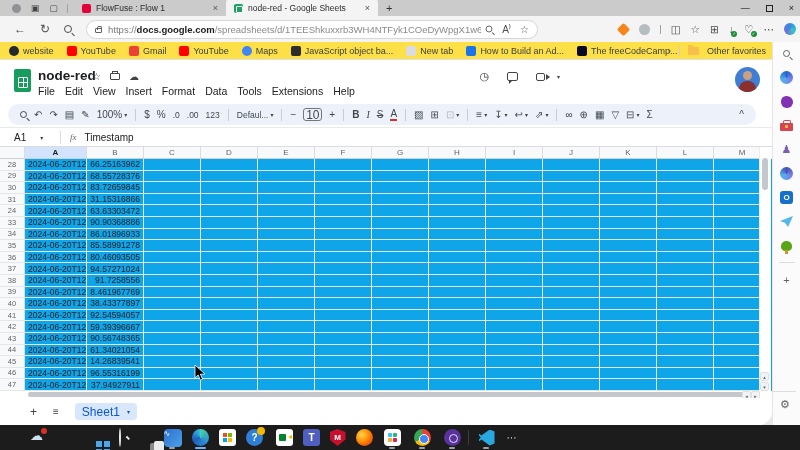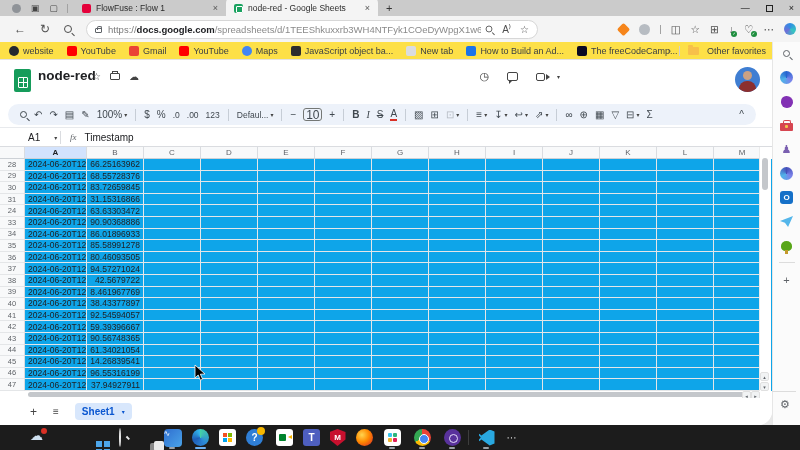--- a/index.html
+++ b/index.html
@@ -118,21 +118,21 @@
 .ital{font-style:italic;font-family:"Liberation Serif",serif}
 .strike{text-decoration:line-through}
 .a-red{border-bottom:2px solid #d93025;line-height:10px}
 .fsbox{width:19px;height:13px;border:1px solid #747775;border-radius:3px;font-size:12px;display:flex;align-items:center;justify-content:center;background:#fff0}
 .grayed{color:#b4bac1}
 .mag-t{width:7px;height:7px;border:1.3px solid #40484f;border-radius:50%;position:relative}
 .mag-t:after{content:"";position:absolute;width:4px;height:1.3px;background:#40484f;transform:rotate(45deg);left:5px;top:7px}
 
 
 #fbar{position:absolute;left:0;top:67px;width:772px;height:20px;border-top:1px solid #e8eaed;border-bottom:1px solid #dadce0;display:flex;align-items:center;font-size:10px;color:#202124}
-#namebox{width:60px;display:flex;align-items:center;padding-left:28px}
+#namebox{width:60px;display:flex;align-items:center;padding-left:14px}
 #namebox .dd{margin-left:14px}
 #fbar .f-sep{width:1px;height:13px;background:#dadce0}
 #fx{font-size:9px;font-style:italic;font-family:"Liberation Serif",serif;color:#5f6368;margin:0 8px 0 9px}
 #formula-text{font-size:10px;color:#202124}
 
 
 #colheads{position:absolute;left:0;top:87px;width:772px;height:12px;display:flex}
 #colheads .ch{flex:0 0 auto;height:12px;background:#f8f9fa;border-right:1px solid #d9dce0;border-bottom:1px solid #cdd1d6;font-size:8px;color:#5f6368;display:flex;align-items:center;justify-content:center}
 #colheads .ch.sel{background:#d3e3fd;color:#202124;font-weight:bold}
 #grid-rows{position:absolute;left:0;top:99px;width:772px;height:232px;overflow:hidden;background:#0ea5e9}
@@ -147,21 +147,21 @@
 #vthumb{position:absolute;left:762px;top:98px;width:6px;height:32px;background:#c4c7cb;border-radius:3px}
 .scr-btn{position:absolute;width:9px;height:9px;background:#f1f3f4;border:1px solid #e0e0e0;border-radius:2px;font-size:5px;color:#5f6368;display:flex;align-items:center;justify-content:center}
 #hscroll{position:absolute;left:25px;top:331px;width:734px;height:7px;background:#fff}
 #hthumb{position:absolute;left:28px;top:332px;width:728px;height:5px;background:#c4c7cb;border-radius:3px}
 
 
 #sheetbar{position:absolute;left:0;top:338px;width:772px;height:27px;background:#fff;display:flex;align-items:center}
 #add-sheet{font-size:12px;color:#444;margin-left:30px}
 #all-sheets{font-size:10px;color:#444;margin-left:16px}
 #sheet-tab{margin-left:16px;height:17px;background:#d8e7fc;border-radius:4px;display:flex;align-items:center;padding:0 7px;gap:5px}
-#sheet-tab .st-label{font-size:10px;font-weight:bold;color:#0b57d0}
+#sheet-tab .st-label{font-size:12px;font-weight:normal;color:#0b57d0}
 #sheet-tab .dd{color:#0b57d0}
 
 
 #taskbar{position:absolute;left:0;top:425px;width:800px;height:25px;background:#1c1c1c}
 #weather{position:absolute;left:30px;top:3px;font-size:13px;color:#cfe0f0}
 #weather:after{content:"";position:absolute;right:-4px;top:0;width:6px;height:6px;background:#d93025;border-radius:50%}
 .tk{position:absolute;top:2px;width:21px;height:21px;display:flex;align-items:center;justify-content:center}
 .tk.running:after{content:"";position:absolute;left:7px;bottom:-1px;width:6px;height:2px;background:#9aa0a6;border-radius:1px}
 .tk.active:after{content:"";position:absolute;left:5px;bottom:-1px;width:11px;height:2.5px;background:#6cb2f5;border-radius:2px}
 .tk-start{position:relative}
@@ -327,20 +327,31 @@
   <span id="sb-divider2"></span>
 
   <div id="sheets">
     <div id="sheets-logo"></div>
     <div id="doc-title">node-red</div>
     <div id="title-actions">
       <span>☆</span>
       <span class="folder-sm"></span>
       <span>☁</span>
     </div>
+    <div id="menu-row">
+        <span class="mi">File</span>
+        <span class="mi">Edit</span>
+        <span class="mi">View</span>
+        <span class="mi">Insert</span>
+        <span class="mi">Format</span>
+        <span class="mi">Data</span>
+        <span class="mi">Tools</span>
+        <span class="mi">Extensions</span>
+        <span class="mi">Help</span>
+      </div>
     <div id="sheets-actions">
       <span class="clock-ic">◷</span>
       <span class="bubble"></span>
       <span class="cam">
           <span class="cam-body"></span>
           <span class="cam-tri"></span>
           <span class="dd">▾</span>
         </span>
     </div>
     <div id="avatar"></div>
@@ -574,21 +585,21 @@
           <span class="ce"></span>
           <span class="ce"></span>
           <span class="ce"></span>
           <span class="ce"></span>
           <span class="ce"></span>
           <span class="ce"></span>
         </div>
         <div class="grow">
           <span class="rn">38</span>
           <span class="ca">2024-06-20T12:2</span>
-          <span class="cb">42.5679722</span>
+          <span class="cb">91.7258556</span>
           <span class="ce"></span>
           <span class="ce"></span>
           <span class="ce"></span>
           <span class="ce"></span>
           <span class="ce"></span>
           <span class="ce"></span>
           <span class="ce"></span>
           <span class="ce"></span>
           <span class="ce"></span>
           <span class="ce"></span>

